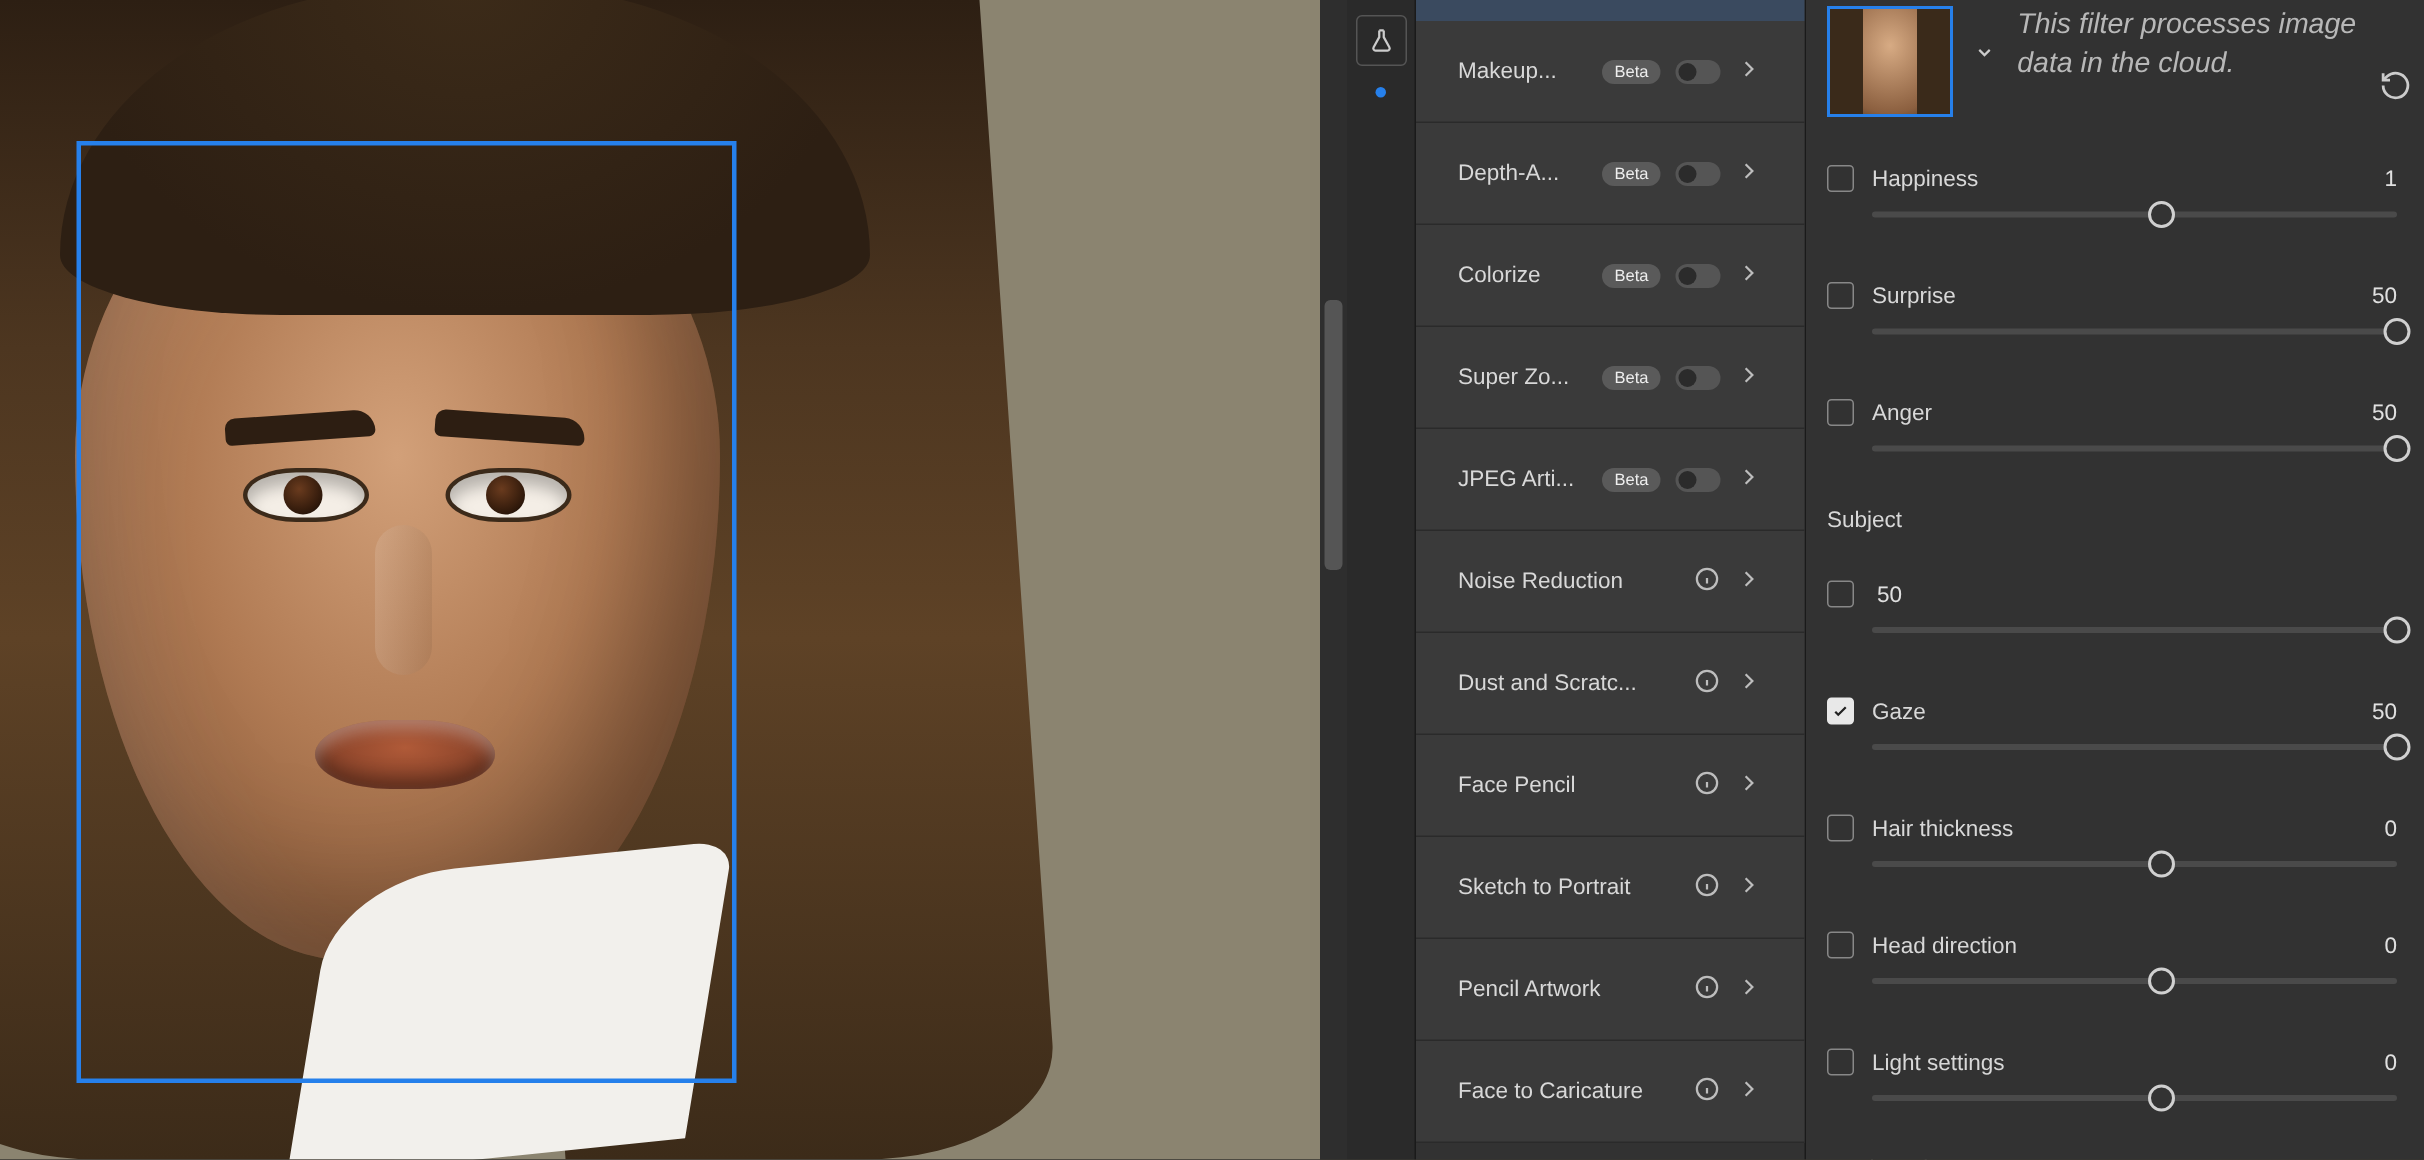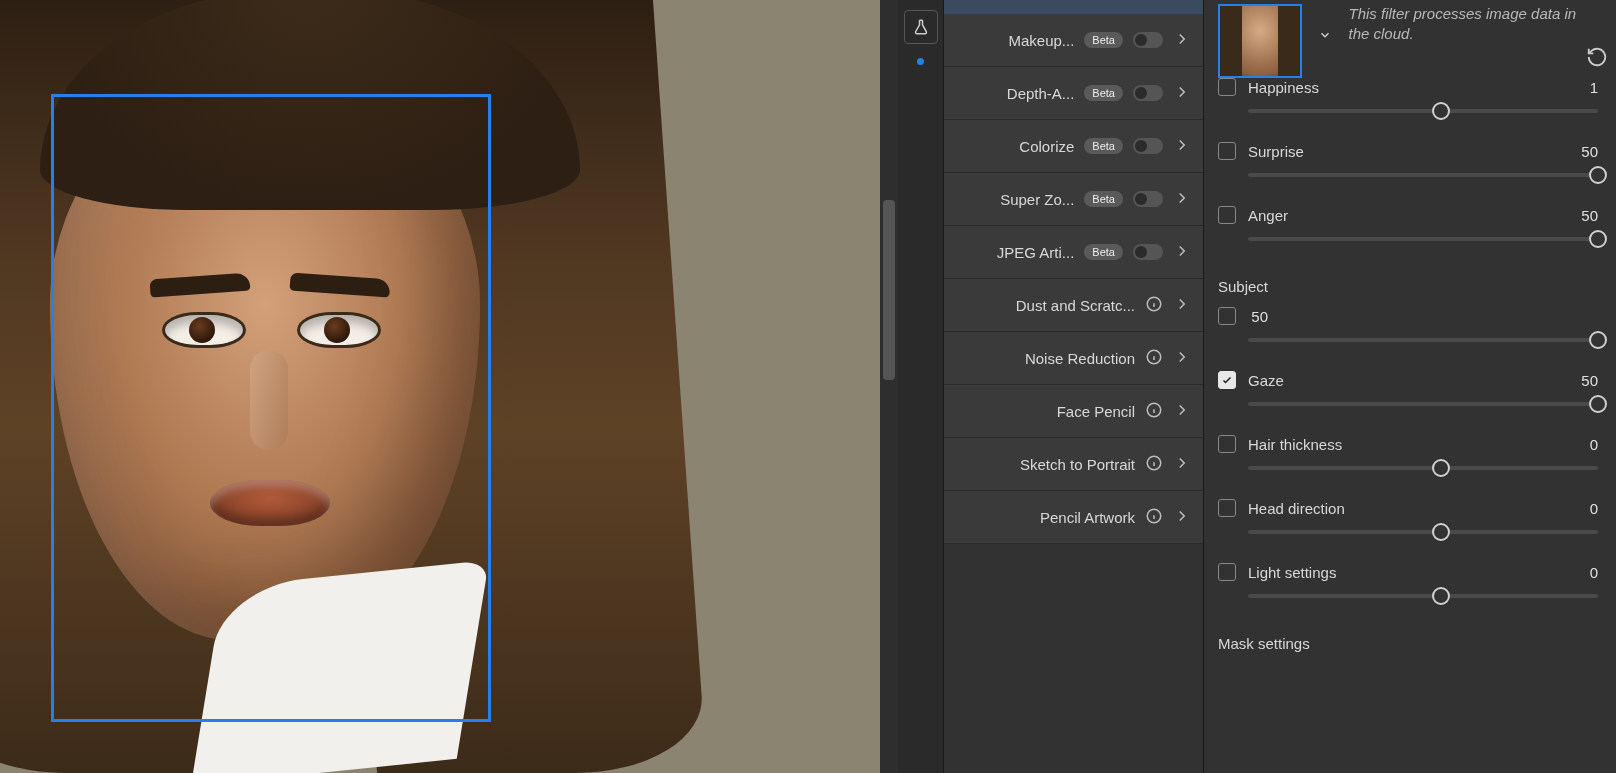--- a/index.html
+++ b/index.html
@@ -171,26 +171,25 @@
     border-right: 1px solid #1a1a1a;
   }
   .filters .selected-head {
     height: 14px;
     background: var(--bg-selected);
   }
   .filter-row {
     display:flex;
     align-items:center;
     gap:10px;
-    padding: 0 12px;
-    height: 53px;
+    padding: 0 28px;
+    height: 68px;
     background: var(--bg-row);
     border-bottom: 1px solid var(--border-row);
     cursor: pointer;
-    text-align: right;
   }
   .filter-label {
     flex: 1 1 auto;
     white-space: nowrap;
     overflow: hidden;
     text-overflow: ellipsis;
     font-size: 15px;
   }
   .badge {
     flex: 0 0 auto;
@@ -249,37 +248,38 @@
   .thumb-wrap::after { right:0; top:0; width:22px; height:100%; }
   .thumb-dd{
     margin-top: 20px;
     width:22px; height:22px;
     display:flex; align-items:center; justify-content:center;
     color:#ccc; cursor:pointer;
   }
   .cloud-note {
     font-style: italic;
     color: var(--text-italic);
-    font-size: 15px;
+    font-size: 19px;
     line-height: 1.35;
     padding-top: 0;
   }
   .reset-icon{
     position:absolute;
     right: 8px; top: 46px;
     color:#ccc;
     cursor:pointer;
   }
   .section-title{
     font-size: 15px;
     color: var(--text);
     margin: 26px 0 12px 0;
   }
   .slider-row{
     margin-bottom: 18px;
+    margin-top: 32px;
   }
   .slider-head{
     display:flex;
     align-items:center;
     gap: 12px;
   }
   .chk{
     width:18px; height:18px;
     border: 1.5px solid #888;
     border-radius: 3px;
@@ -400,40 +400,40 @@
         </div>
         <div class="filter-row">
           <span class="filter-label">JPEG Arti...</span>
           <span class="badge">Beta</span>
           <span class="toggle"></span>
           <span><svg class="chevron-icon" viewBox="0 0 24 24" fill="none" stroke="currentColor" stroke-width="2">
               <path d="M9 6l6 6-6 6"></path>
             </svg></span>
         </div>
         <div class="filter-row">
+          <span class="filter-label">Noise Reduction</span>
+          <span><svg class="info-icon" viewBox="0 0 24 24" fill="none" stroke="currentColor" stroke-width="2">
+              <circle cx="12" cy="12" r="9"></circle>
+              <path d="M12 8h.01M11 12h1v4"></path>
+            </svg></span>
+          <span><svg class="chevron-icon" viewBox="0 0 24 24" fill="none" stroke="currentColor" stroke-width="2">
+              <path d="M9 6l6 6-6 6"></path>
+            </svg></span>
+        </div>
+        <div class="filter-row">
           <span class="filter-label">Dust and Scratc...</span>
           <span><svg class="info-icon" viewBox="0 0 24 24" fill="none" stroke="currentColor" stroke-width="2">
               <circle cx="12" cy="12" r="9"></circle>
               <path d="M12 8h.01M11 12h1v4"></path>
             </svg></span>
           <span><svg class="chevron-icon" viewBox="0 0 24 24" fill="none" stroke="currentColor" stroke-width="2">
               <path d="M9 6l6 6-6 6"></path>
             </svg></span>
         </div>
         <div class="filter-row">
-          <span class="filter-label">Noise Reduction</span>
-          <span><svg class="info-icon" viewBox="0 0 24 24" fill="none" stroke="currentColor" stroke-width="2">
-              <circle cx="12" cy="12" r="9"></circle>
-              <path d="M12 8h.01M11 12h1v4"></path>
-            </svg></span>
-          <span><svg class="chevron-icon" viewBox="0 0 24 24" fill="none" stroke="currentColor" stroke-width="2">
-              <path d="M9 6l6 6-6 6"></path>
-            </svg></span>
-        </div>
-        <div class="filter-row">
           <span class="filter-label">Face Pencil</span>
           <span><svg class="info-icon" viewBox="0 0 24 24" fill="none" stroke="currentColor" stroke-width="2">
               <circle cx="12" cy="12" r="9"></circle>
               <path d="M12 8h.01M11 12h1v4"></path>
             </svg></span>
           <span><svg class="chevron-icon" viewBox="0 0 24 24" fill="none" stroke="currentColor" stroke-width="2">
               <path d="M9 6l6 6-6 6"></path>
             </svg></span>
         </div>
         <div class="filter-row">
@@ -441,20 +441,30 @@
           <span><svg class="info-icon" viewBox="0 0 24 24" fill="none" stroke="currentColor" stroke-width="2">
               <circle cx="12" cy="12" r="9"></circle>
               <path d="M12 8h.01M11 12h1v4"></path>
             </svg></span>
           <span><svg class="chevron-icon" viewBox="0 0 24 24" fill="none" stroke="currentColor" stroke-width="2">
               <path d="M9 6l6 6-6 6"></path>
             </svg></span>
         </div>
         <div class="filter-row">
           <span class="filter-label">Pencil Artwork</span>
+          <span><svg class="info-icon" viewBox="0 0 24 24" fill="none" stroke="currentColor" stroke-width="2">
+              <circle cx="12" cy="12" r="9"></circle>
+              <path d="M12 8h.01M11 12h1v4"></path>
+            </svg></span>
+          <span><svg class="chevron-icon" viewBox="0 0 24 24" fill="none" stroke="currentColor" stroke-width="2">
+              <path d="M9 6l6 6-6 6"></path>
+            </svg></span>
+        </div>
+        <div class="filter-row">
+          <span class="filter-label">Face to Caricature</span>
           <span><svg class="info-icon" viewBox="0 0 24 24" fill="none" stroke="currentColor" stroke-width="2">
               <circle cx="12" cy="12" r="9"></circle>
               <path d="M12 8h.01M11 12h1v4"></path>
             </svg></span>
           <span><svg class="chevron-icon" viewBox="0 0 24 24" fill="none" stroke="currentColor" stroke-width="2">
               <path d="M9 6l6 6-6 6"></path>
             </svg></span>
         </div>
       </div>
   </div>

